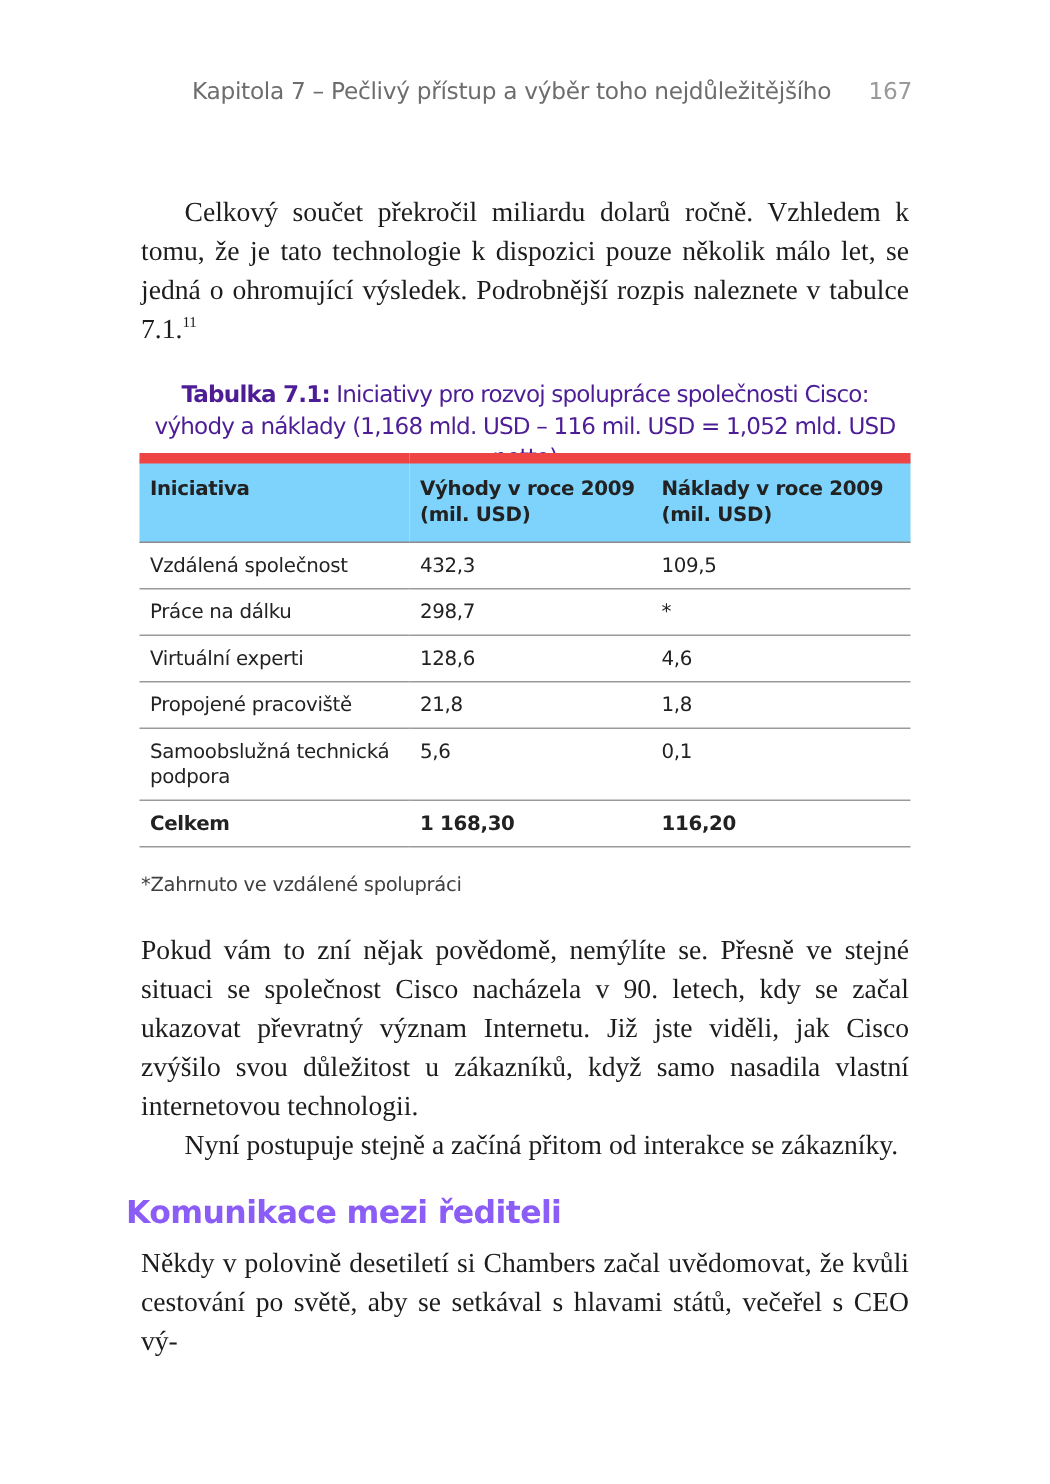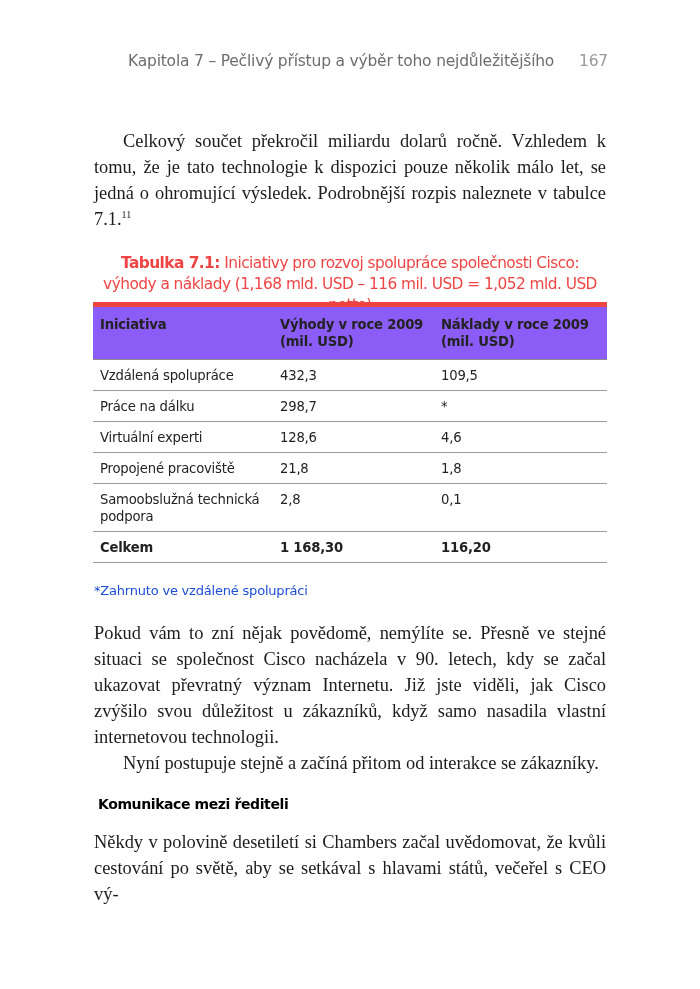--- a/index.html
+++ b/index.html
@@ -16,44 +16,44 @@
   .body-text {
     font-family: "Liberation Serif", serif; font-size: 18.4px; line-height: 26px;
     text-align: justify; color: #1c1c1c;
   }
   #p1 { position: absolute; top: 128px; left: 94px; width: 512px; }
   #p1 .indent { text-indent: 29px; }
   sup { font-size: 10px; line-height: 0; vertical-align: 7px; }
   .caption {
     position: absolute; top: 253px; left: 94px; width: 512px; text-align: center;
     font-family: "DejaVu Sans", sans-serif; font-size: 15.4px; line-height: 21px;
-    letter-spacing: -0.55px; color: #ef4444;
+    letter-spacing: -0.55px; color: #4c1d95;
   }
   .caption b { font-weight: bold; }
   table {
     position: absolute; top: 302px; left: 93px; width: 514px; border-collapse: collapse;
     font-family: "DejaVu Sans", sans-serif; font-size: 13.2px; color: #222;
     letter-spacing: -0.2px;
   }
   th, td { text-align: left; vertical-align: top; padding: 6px 8px 6px 7px; line-height: 17px; }
-  thead tr { background: #8b5cf6; border-top: 5px solid #ef4444; border-bottom: 1px solid #8c8c8c; border-radius: 12px; }
+  thead tr { background: #7dd3fc; border-top: 7px solid #ef4444; border-bottom: 1px solid #8c8c8c; border-radius: 12px; }
   thead th { font-weight: bold; padding-top: 9px; padding-bottom: 9px; }
   tbody tr { border-bottom: 1px solid #9a9a9a; }
   tbody td { padding-top: 7px; padding-bottom: 6px; }
   tr.total td { font-weight: bold; }
   col.c1 { width: 180px; } col.c2 { width: 161px; } col.c3 { width: 173px; }
   .footnote {
     position: absolute; top: 583px; left: 94px;
-    font-family: "DejaVu Sans", sans-serif; font-size: 13px; color: #1d4ed8; letter-spacing: -0.2px;
+    font-family: "DejaVu Sans", sans-serif; font-size: 13px; color: #404040; letter-spacing: -0.2px;
   }
   #p2 { position: absolute; top: 620px; left: 94px; width: 512px; }
   #p2 .indent { text-indent: 29px; font-family: Liberation Serif, serif; }
   .heading {
-    position: absolute; top: 796px; left: 98px;
-    font-family: "DejaVu Sans", sans-serif; font-weight: bold; font-size: 14px; color: #000000;
+    position: absolute; top: 796px; left: 84px;
+    font-family: "DejaVu Sans", sans-serif; font-weight: bold; font-size: 21px; color: #8b5cf6;
     letter-spacing: -0.4px;
   }
   #p3 { position: absolute; top: 829px; left: 94px; width: 512px; }
   p { margin: 0; }
 </style>
 </head>
 <body>
 
 <div class="running-head">
   <span>Kapitola 7 – Pečlivý přístup a výběr toho nejdůležitějšího</span>
@@ -76,42 +76,42 @@
     </colgroup>
   <thead>
     <tr>
       <th>Iniciativa</th>
       <th>Výhody v roce 2009 (mil. USD)</th>
       <th>Náklady v roce 2009 (mil. USD)</th>
     </tr>
   </thead>
   <tbody>
     <tr>
-      <td>Vzdálená spolupráce</td>
+      <td>Vzdálená společnost</td>
       <td>432,3</td>
       <td>109,5</td>
     </tr>
     <tr>
       <td>Práce na dálku</td>
       <td>298,7</td>
       <td>*</td>
     </tr>
     <tr>
       <td>Virtuální experti</td>
       <td>128,6</td>
       <td>4,6</td>
     </tr>
     <tr>
       <td>Propojené pracoviště</td>
       <td>21,8</td>
       <td>1,8</td>
     </tr>
     <tr>
       <td>Samoobslužná technická podpora</td>
-      <td>2,8</td>
+      <td>5,6</td>
       <td>0,1</td>
     </tr>
     <tr class="total">
       <td>Celkem</td>
       <td>1 168,30</td>
       <td>116,20</td>
     </tr>
   </tbody>
 </table>
 

